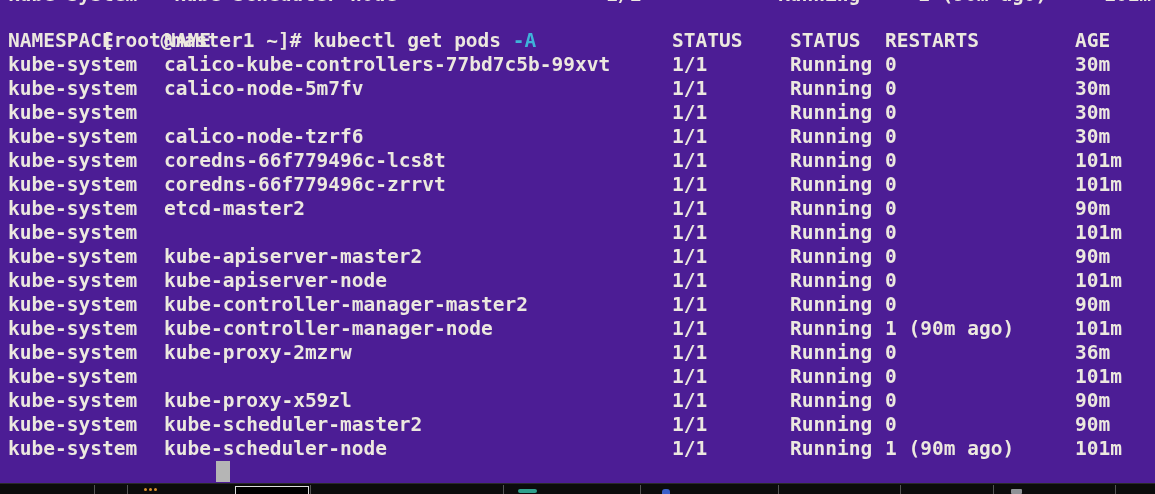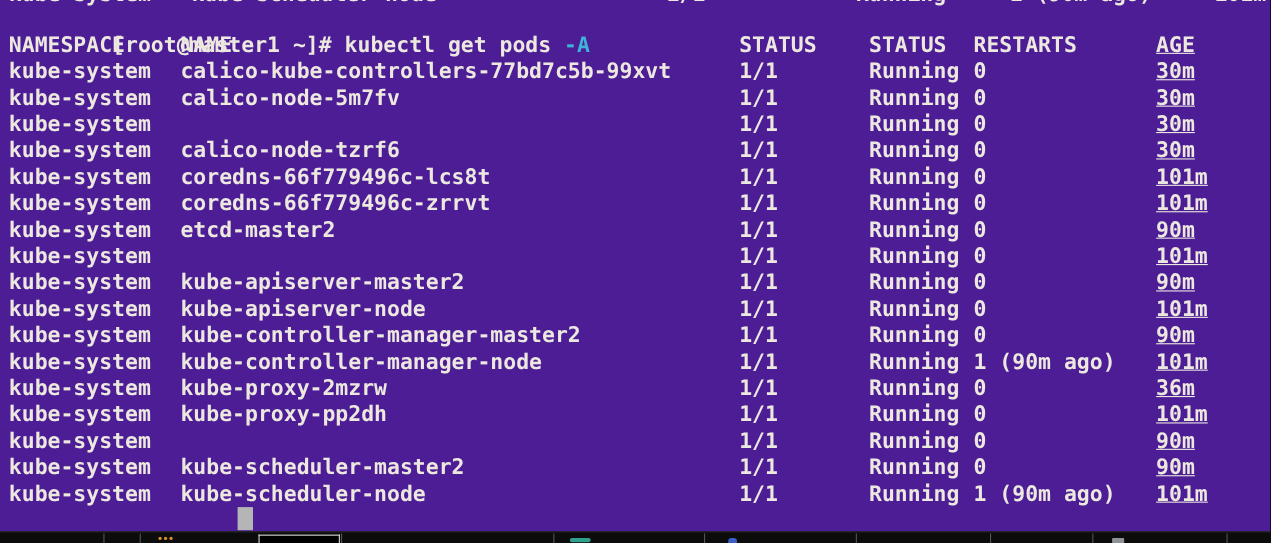--- a/index.html
+++ b/index.html
@@ -30,21 +30,21 @@
     line-height: 24px;
     white-space: pre;
   }
   .line > span { position: absolute; top: 0; white-space: pre; }
   
   .c-ns        { left: 8px; }
   .c-name      { left: 164px; }
   .c-ready     { left: 672px; }
   .c-status    { left: 790px; }
   .c-restarts  { left: 885px; }
-  .c-age       { left: 1051px; text-decoration: underline; }
+  .c-age       { left: 1075px; }
   
   .s-ns        { left: 8px; }
   .s-name      { left: 174px; }
   .s-ready     { left: 606px; }
   .s-status    { left: 778px; }
   .s-restarts  { left: 918px; }
   .s-age       { left: 1104px; }
   
   .flow { position: absolute; left: 8px; top: 0; white-space: pre; }
   .flow span { position: static; }
@@ -208,28 +208,28 @@
         <div class="line" style="top: 341px;">
     <span class="c-ns">kube-system</span>
     <span class="c-name">kube-proxy-2mzrw</span>
     <span class="c-ready">1/1</span>
     <span class="c-status">Running</span>
     <span class="c-restarts">0</span>
     <span class="c-age">36m</span>
   </div>
         <div class="line" style="top: 365px;">
     <span class="c-ns">kube-system</span>
-    <span class="c-name">kube-proxy-pp2dh</span>
     <span class="c-ready">1/1</span>
     <span class="c-status">Running</span>
     <span class="c-restarts">0</span>
     <span class="c-age">101m</span>
   </div>
         <div class="line" style="top: 389px;">
     <span class="c-ns">kube-system</span>
+    <span class="c-name">kube-proxy-x59zl</span>
     <span class="c-ready">1/1</span>
     <span class="c-status">Running</span>
     <span class="c-restarts">0</span>
     <span class="c-age">90m</span>
   </div>
         <div class="line" style="top: 413px;">
     <span class="c-ns">kube-system</span>
     <span class="c-name">kube-scheduler-master2</span>
     <span class="c-ready">1/1</span>
     <span class="c-status">Running</span>

